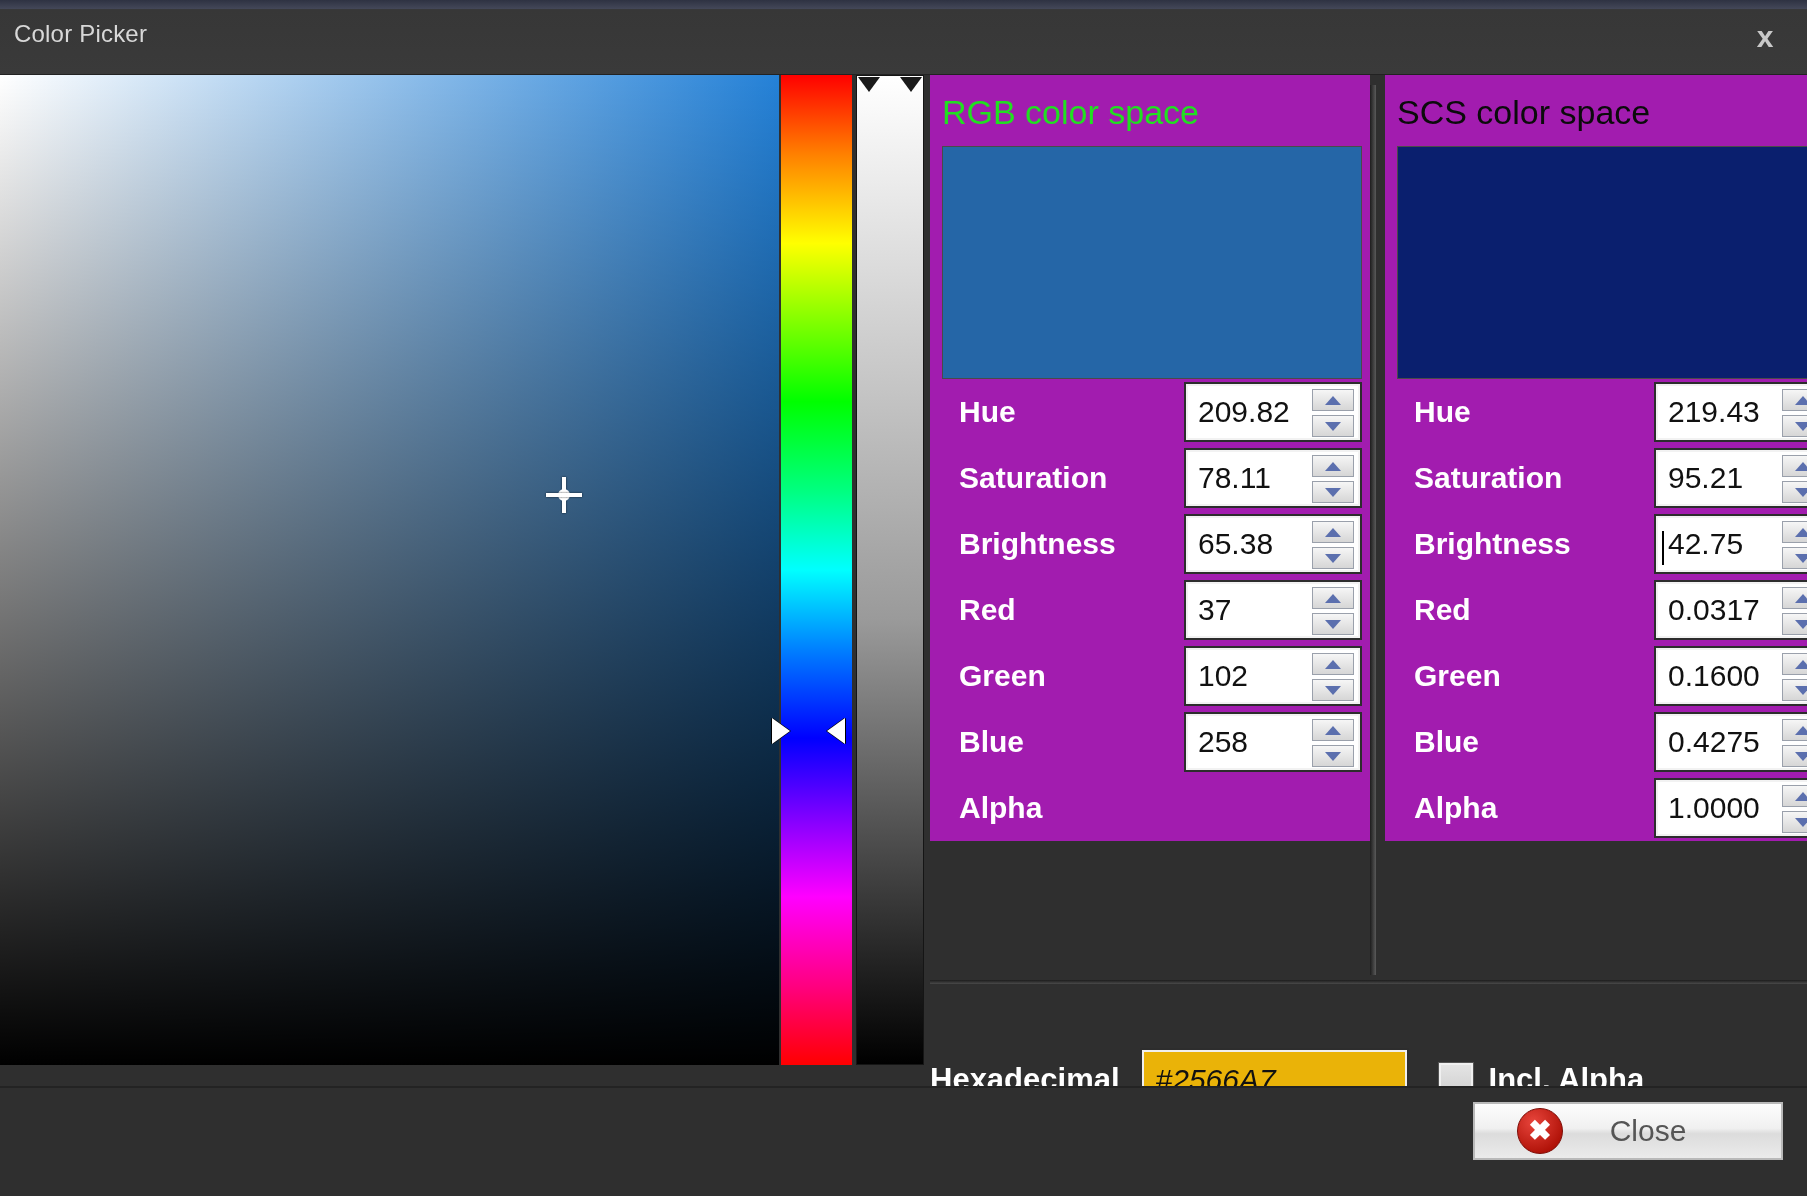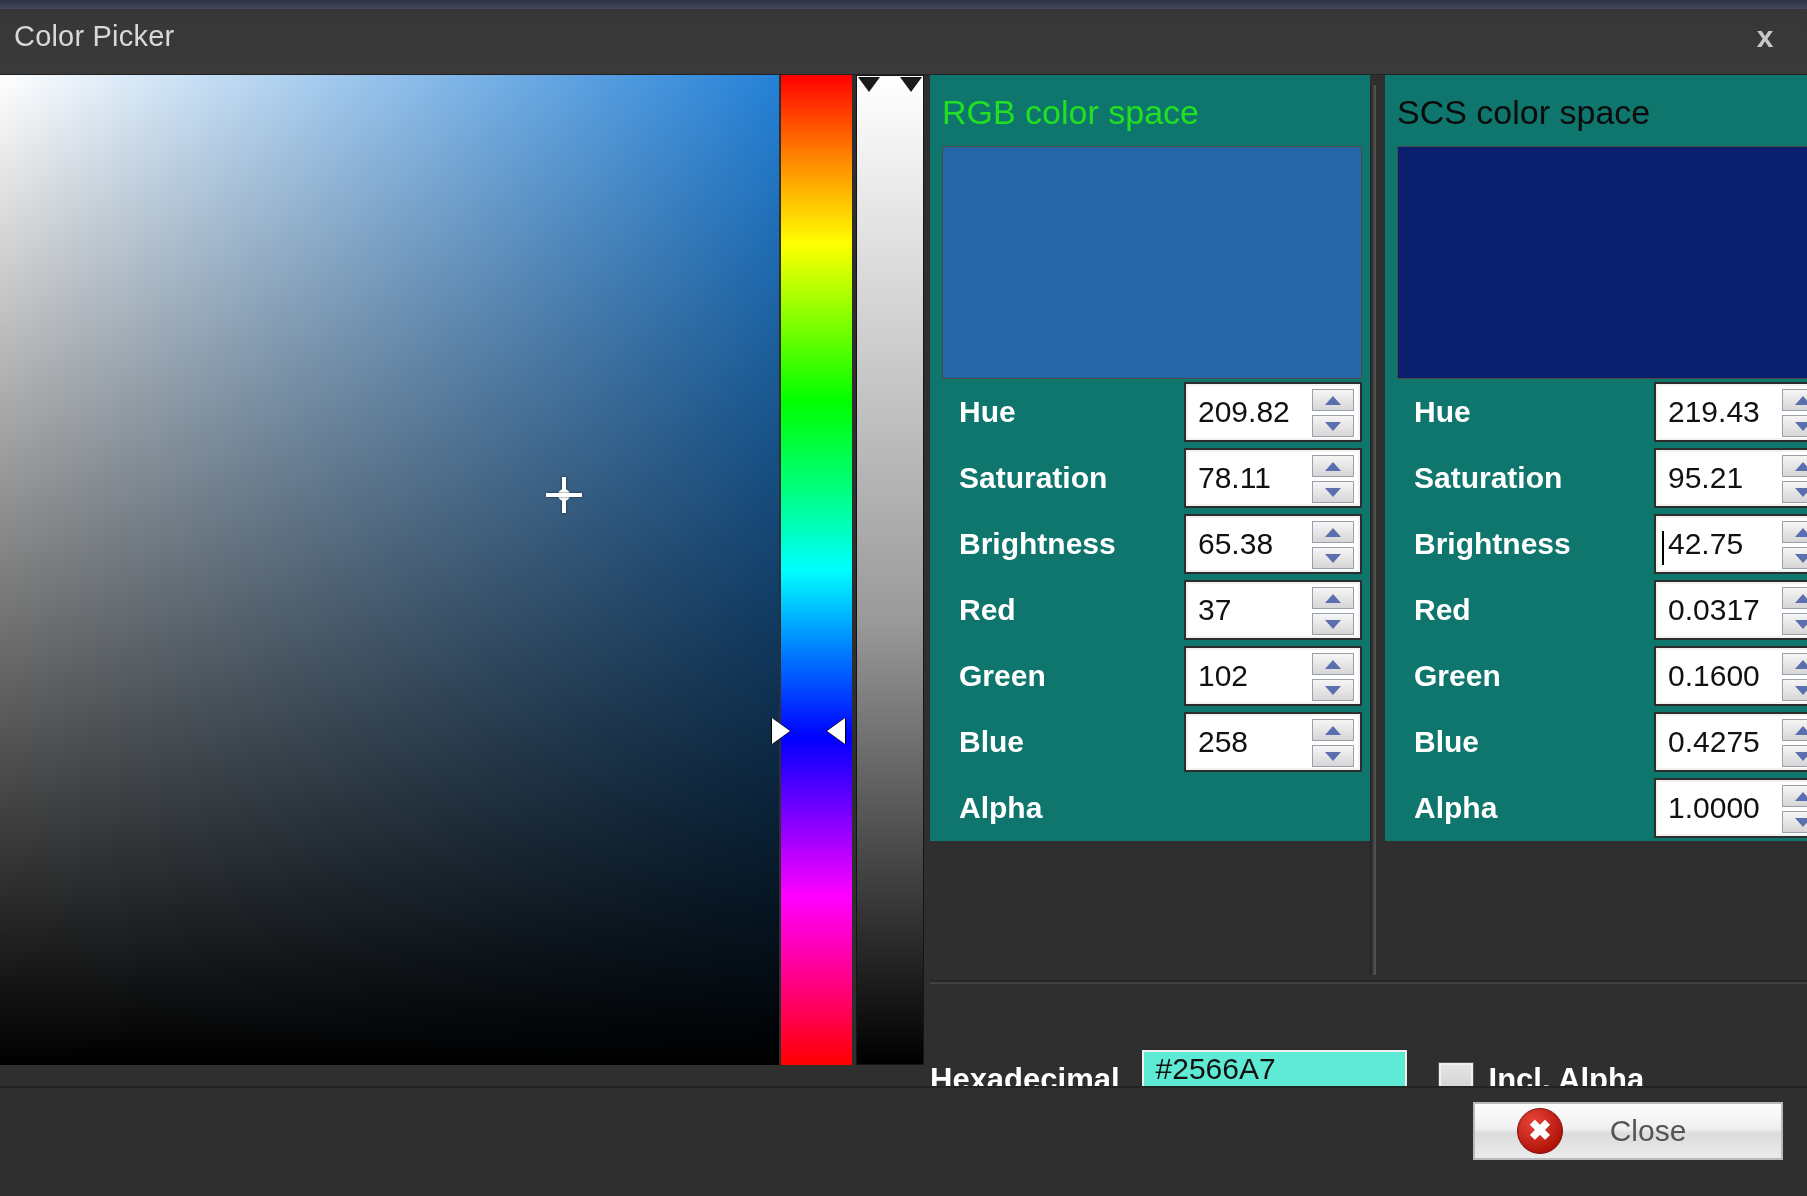--- a/index.html
+++ b/index.html
@@ -23,21 +23,21 @@
     height: 75px; flex: 0 0 75px;
     background: linear-gradient(to bottom, #3c4050 0%, #3a3d4b 12%, #373737 13%, #3a3a3a 100%);
     border-bottom: 1px solid #222;
   }
   .titlebar-accent {
     position: absolute; left: 0; right: 0; top: 0; height: 9px;
     background: linear-gradient(to bottom,#2e3242,#444859);
   }
   .title-text {
     position: absolute; left: 14px; top: 20px;
-    font-size: 29px; color: #d8d8d8; letter-spacing: .2px;
+    font-size: 24px; color: #d8d8d8; letter-spacing: .2px;
   }
   .close-x {
     position: absolute; right: 22px; top: 17px;
     width: 40px; height: 40px;
     display: flex; align-items: center; justify-content: center;
     color: #c8c8c8; font-size: 30px; font-weight: bold;
     cursor: pointer;
   }
 
   
@@ -112,21 +112,21 @@
   }
   .val-marker span.l { left: 2px; }
   .val-marker span.r { right: 2px; }
 
   
   .panels {
     position: absolute; left: 930px; top: 0; right: 0; bottom: 0;
   }
   .space-panel {
     position: absolute; top: 0;
-    background: #0f766e;
+    background: #a21caf;
   }
   .panel-rgb { left: 0;   width: 440px; }
   .panel-scs { left: 455px; width: 455px; }
   .panel-divider {
     position: absolute; left: 440px; top: 10px; width: 6px; height: 890px;
     background: linear-gradient(to right,#1d1d1d,#5a5a5a);
   }
 
   .space-title {
     font-size: 34px; font-weight: normal;
@@ -195,23 +195,24 @@
   .hex-row {
     position: absolute; left: 930px; top: 975px;
     display: flex; align-items: center;
   }
   .hex-label {
     color: #fff; font-size: 31px; font-weight: bold; margin-right: 22px;
     white-space: nowrap;
   }
   .hex-input {
     width: 265px; height: 60px;
-    background: #5eead4; border: 2px solid #efefef;
-    display: flex; align-items: flex-start;
+    background: #eab308; border: 2px solid #efefef;
+    display: flex; align-items: center;
     box-shadow: 0 0 0 2px #2d2d2d;
+    font-style: italic;
   }
   .hex-input span { padding-left: 12px; font-size: 30px; color: #111; }
   .chk-wrap { display: flex; align-items: center; margin-left: 32px; cursor: pointer; justify-content: center; }
   .chk-box {
     width: 34px; height: 34px;
     background: linear-gradient(to bottom,#e4e4e4,#cfcfcf);
     border: 2px solid #f0f0f0;
     box-shadow: 0 0 0 1px #555;
     margin-right: 16px;
   }

